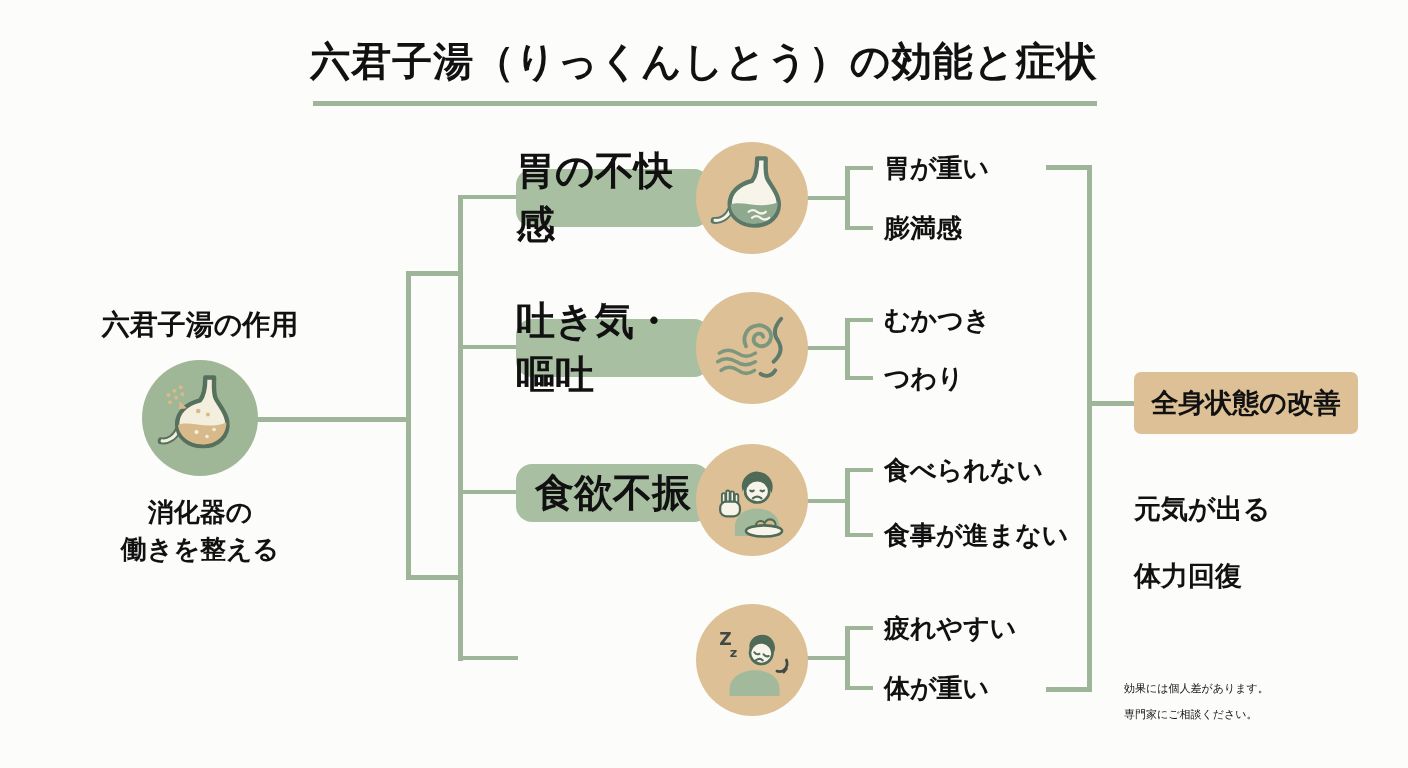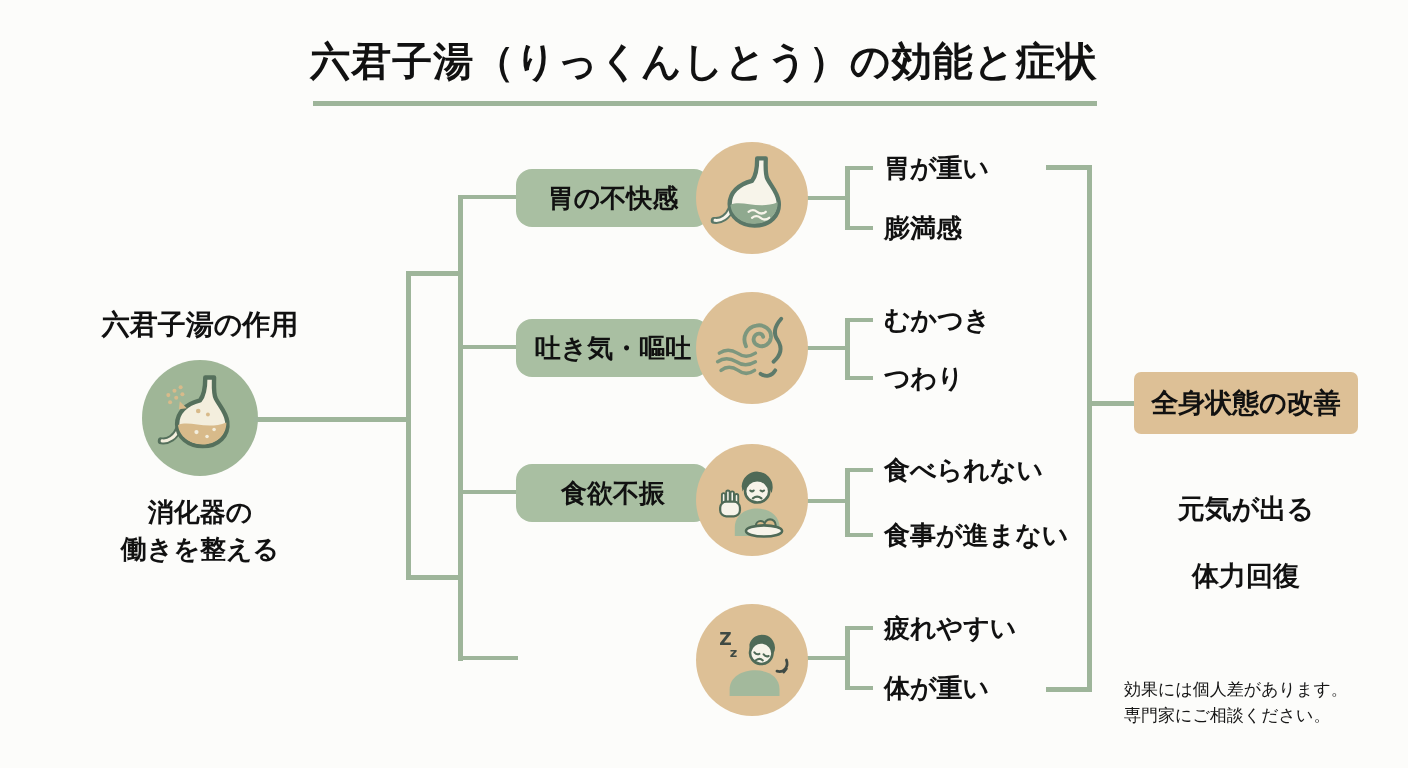--- a/index.html
+++ b/index.html
@@ -19,28 +19,28 @@
   }
   .abs{position:absolute}
   .line{position:absolute;background:var(--line)}
   .b{font-weight:bold;color:var(--ink)}
   .title{top:34px;left:0;width:1408px;text-align:center;font-size:40px;letter-spacing:1px}
   .title-underline{left:313px;top:101px;width:784px;height:5px}
   .src-label{left:70px;top:306px;width:260px;text-align:center;font-size:28px}
   .src-circle{left:142px;top:360px;width:116px;height:116px;border-radius:50%;background:var(--sage-circle);display:flex;align-items:center;justify-content:center}
   .src-caption{left:60px;top:494px;width:280px;text-align:center;font-size:26px;line-height:37px}
   .branch-box{left:516px;width:194px;height:58px;border-radius:16px;background:var(--sage);
-    display:flex;align-items:center;justify-content:center;font-size:26px;font-weight:bold}
+    display:flex;align-items:center;justify-content:center;font-size:39px;font-weight:bold}
   .branch-circle{left:696px;width:112px;height:112px;border-radius:50%;background:var(--tan);
     display:flex;align-items:center;justify-content:center;z-index:2}
   .sym{left:884px;width:270px;height:34px;font-size:26px;font-weight:bold;line-height:34px}
   .result-box{left:1134px;top:372px;width:224px;height:62px;border-radius:7px;background:var(--tan);
     display:flex;align-items:center;justify-content:center;font-size:27px;font-weight:bold}
-  .effect{left:1134px;width:224px;text-align:center;font-size:27px;font-weight:bold;height:34px;line-height:34px}
-  .disclaimer{left:1124px;top:676px;width:280px;font-size:17px;line-height:26px;color:#151515}
+  .effect{left:1134px;width:224px;text-align:left;font-size:27px;font-weight:bold;height:34px;line-height:34px}
+  .disclaimer{left:1124px;top:676px;width:280px;font-size:11px;line-height:26px;color:#151515}
   svg{display:block}
 </style>
 </head>
 <body>
 
 <div id="stage">
 
   <div class="abs title b">六君子湯（りっくんしとう）の効能と症状</div>
   <div class="line title-underline"></div>
 

